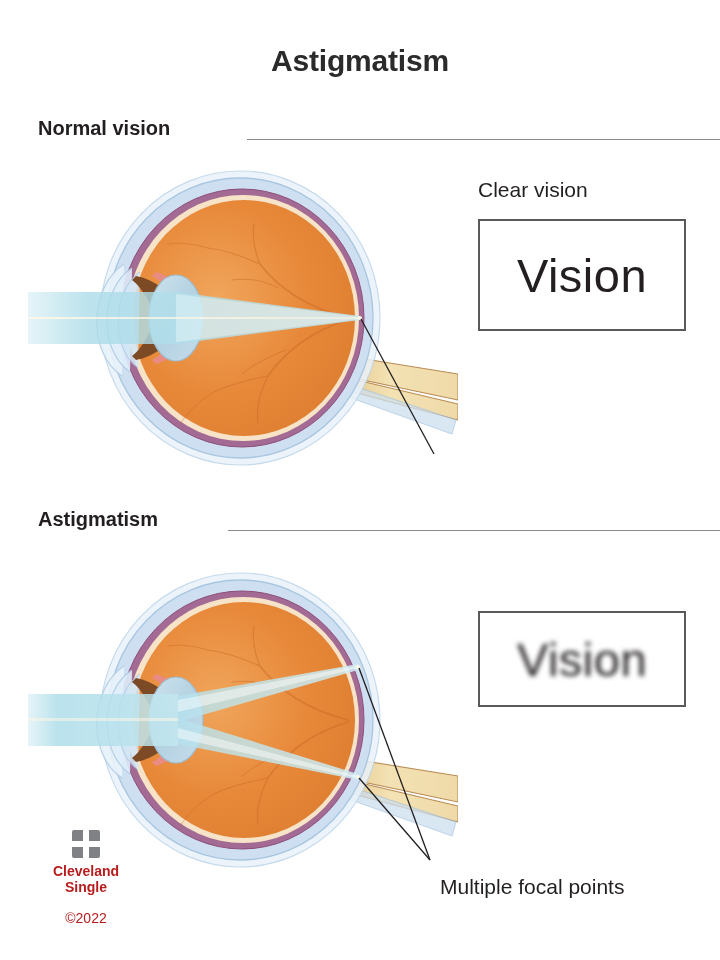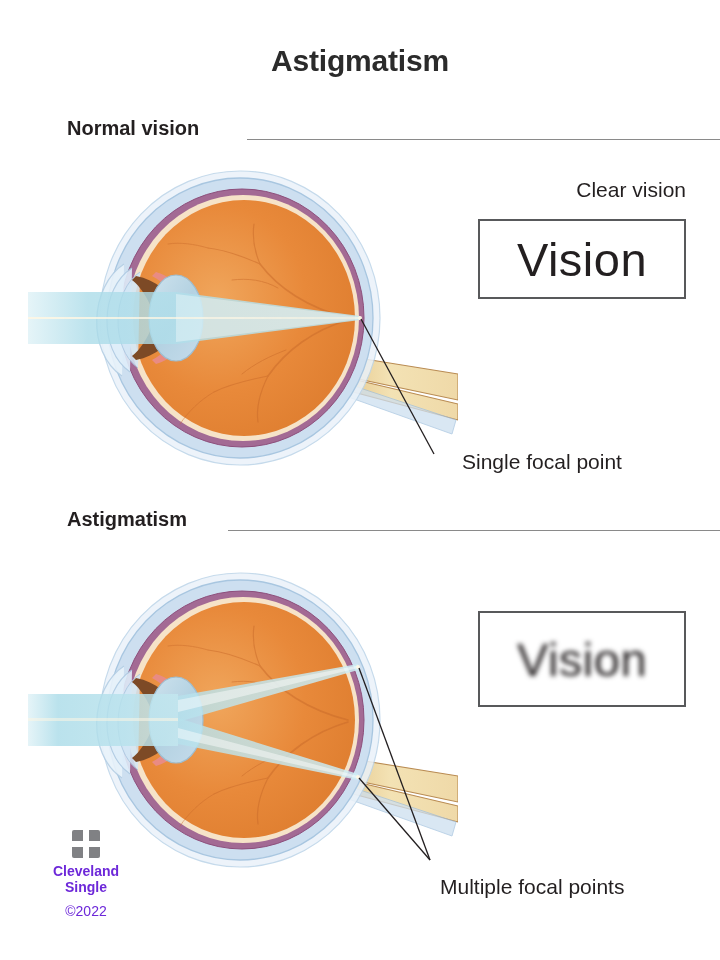--- a/index.html
+++ b/index.html
@@ -25,35 +25,34 @@
     letter-spacing: -0.2px;
   }
 
   
   .section-label {
     position: absolute;
     font-size: 20px;
     font-weight: 700;
     color: #231f20;
     white-space: nowrap;
-    margin-left: 29px;
   }
   .section-rule {
     position: absolute;
     height: 1px;
     background: #8a8a8a;
   }
 
   
   .vision-caption {
     position: absolute;
     font-size: 21px;
     color: #231f20;
     white-space: nowrap;
-    text-align: right;
+    text-align: left;
   }
   .vision-box {
     position: absolute;
     border: 2px solid #58595b;
     background: #ffffff;
     display: flex;
     align-items: center;
     justify-content: center;
     overflow: hidden;
   }
@@ -75,40 +74,40 @@
 
   
   .eye-wrap { position: absolute; }
 
   
   .logo {
     position: absolute;
     left: 38px; top: 830px;
     width: 96px;
     text-align: center;
-    color: #6d28d9;
+    color: #b91c1c;
     font-size: 14px;
     font-weight: 700;
     line-height: 1.12;
   }
   .logo-mark {
     width: 28px; height: 28px;
     margin: 0 auto 6px auto;
     position: relative;
   }
   .logo-mark i {
     position: absolute;
     width: 11px; height: 11px;
     background: #808184;
   }
   .logo-mark i.tl { left: 0; top: 0; border-radius: 2px 0 0 0; }
   .logo-mark i.tr { right: 0; top: 0; border-radius: 0 2px 0 0; }
   .logo-mark i.bl { left: 0; bottom: 0; border-radius: 0 0 0 2px; }
   .logo-mark i.br { right: 0; bottom: 0; border-radius: 0 0 2px 0; }
-  .logo-copy { font-weight: 400; font-size: 14px; margin-top: 9px; }
+  .logo-copy { font-weight: 400; font-size: 14px; margin-top: 16px; }
 </style>
 </head>
 <body>
 
 <div id="page">
 
   <div class="title">Astigmatism</div>
 
   <div class="section-label" style="left:38px; top:117px;">Normal vision</div>
   <div class="section-rule" style="left:247px; top:139px; width:473px;"></div>
@@ -195,25 +194,24 @@
         <path d="M0,149 L332,149.5 L332,150.5 L0,151 Z" fill="#fdf6e4" opacity="0.9"></path>
       </g>
 
       <circle cx="332" cy="150" r="2" fill="#fdf6e4"></circle>
 
       <line x1="333" y1="151" x2="406" y2="286" stroke="#231f20" stroke-width="1.3"></line>
     </svg>
   </div>
 
   <div class="vision-caption" style="left:478px; top:178px; width:208px;">Clear vision</div>
-  <div class="vision-box" style="left:478px; top:219px; width:208px; height:80px;">
+  <div class="vision-box" style="left:478px; top:219px; width:208px; height:112px;">
     <span class="vision-word">Vision</span>
   </div>
 
-  <div class="focal-label" style="left:462px; top:450px;">Single focal point</div>
 
   <div class="section-label" style="left:38px; top:508px;">Astigmatism</div>
   <div class="section-rule" style="left:228px; top:530px; width:492px;"></div>
 
   <div class="eye-wrap" style="left:28px; top:560px; width:430px; height:320px;">
     <svg width="430" height="320" viewBox="0 0 430 320">
       <defs>
         <radialGradient id="vitA" cx="38%" cy="42%" r="72%">
           <stop offset="0%" stop-color="#f0a65c"></stop>
           <stop offset="55%" stop-color="#e8893a"></stop>

